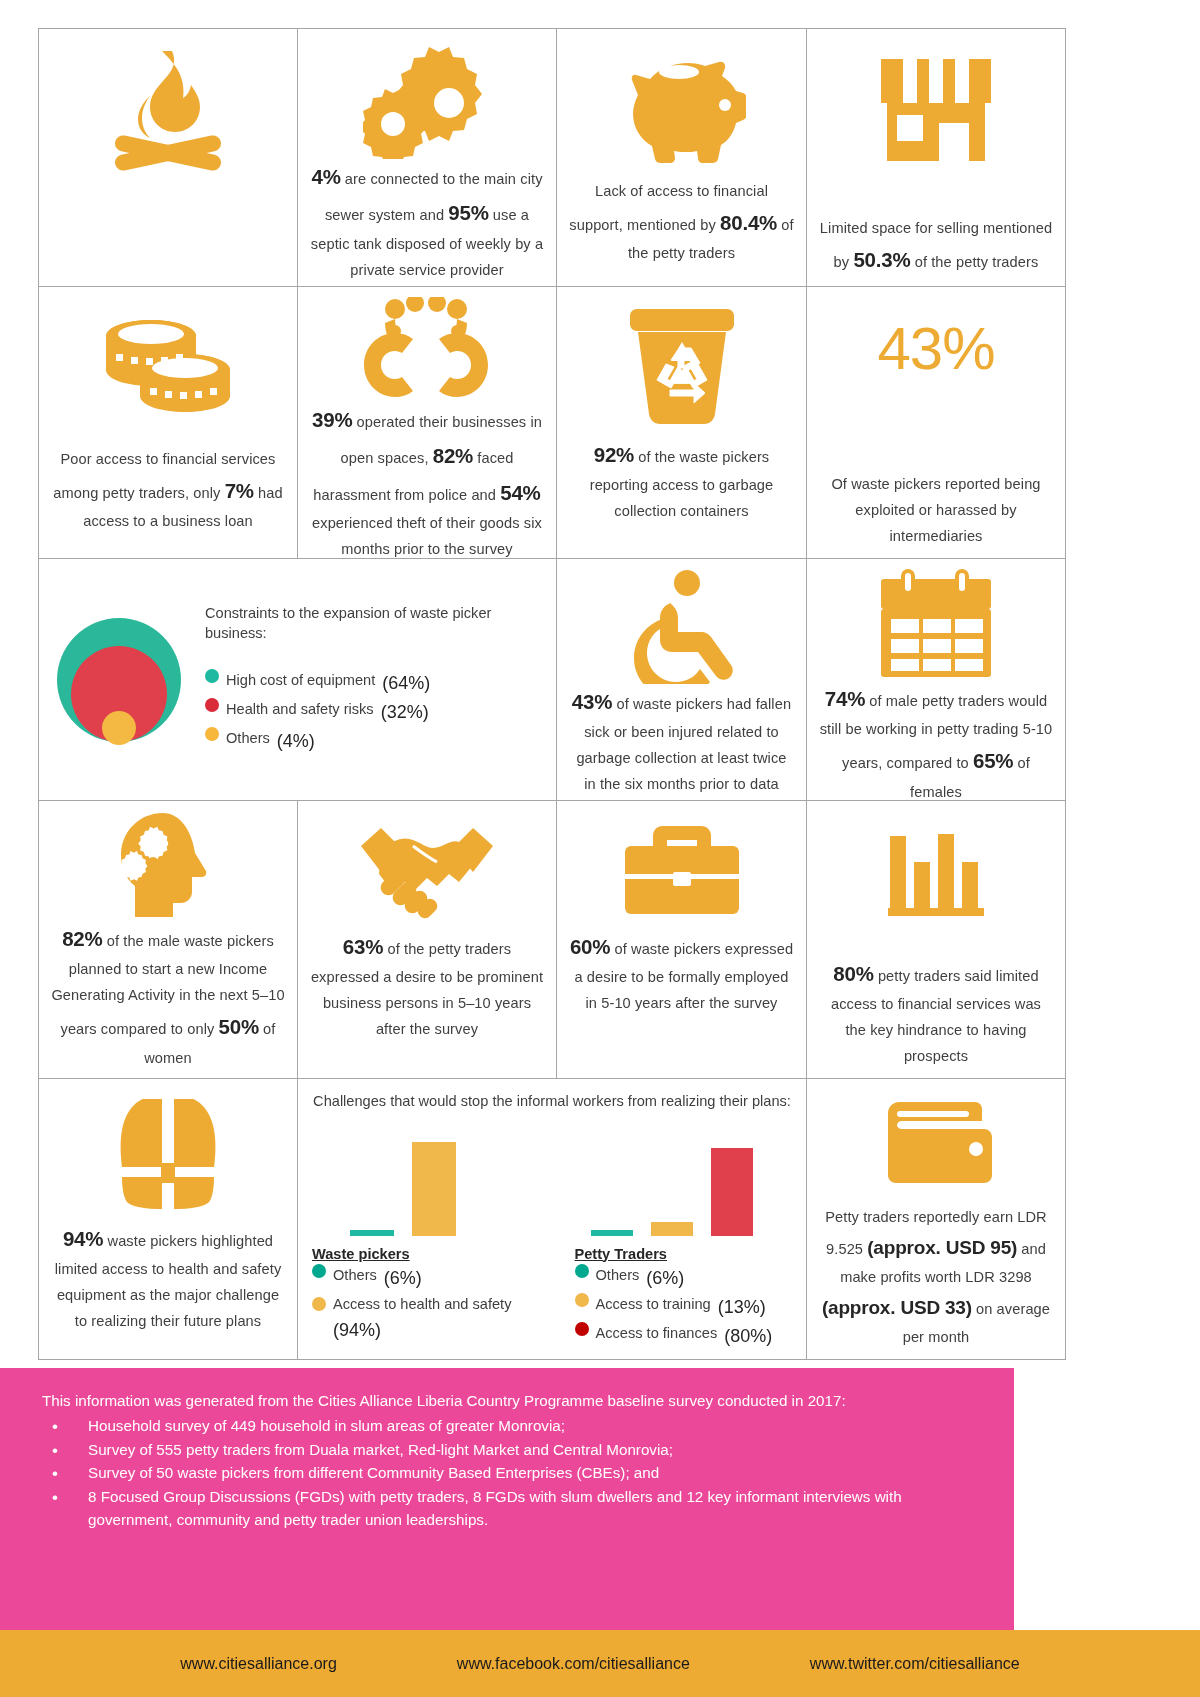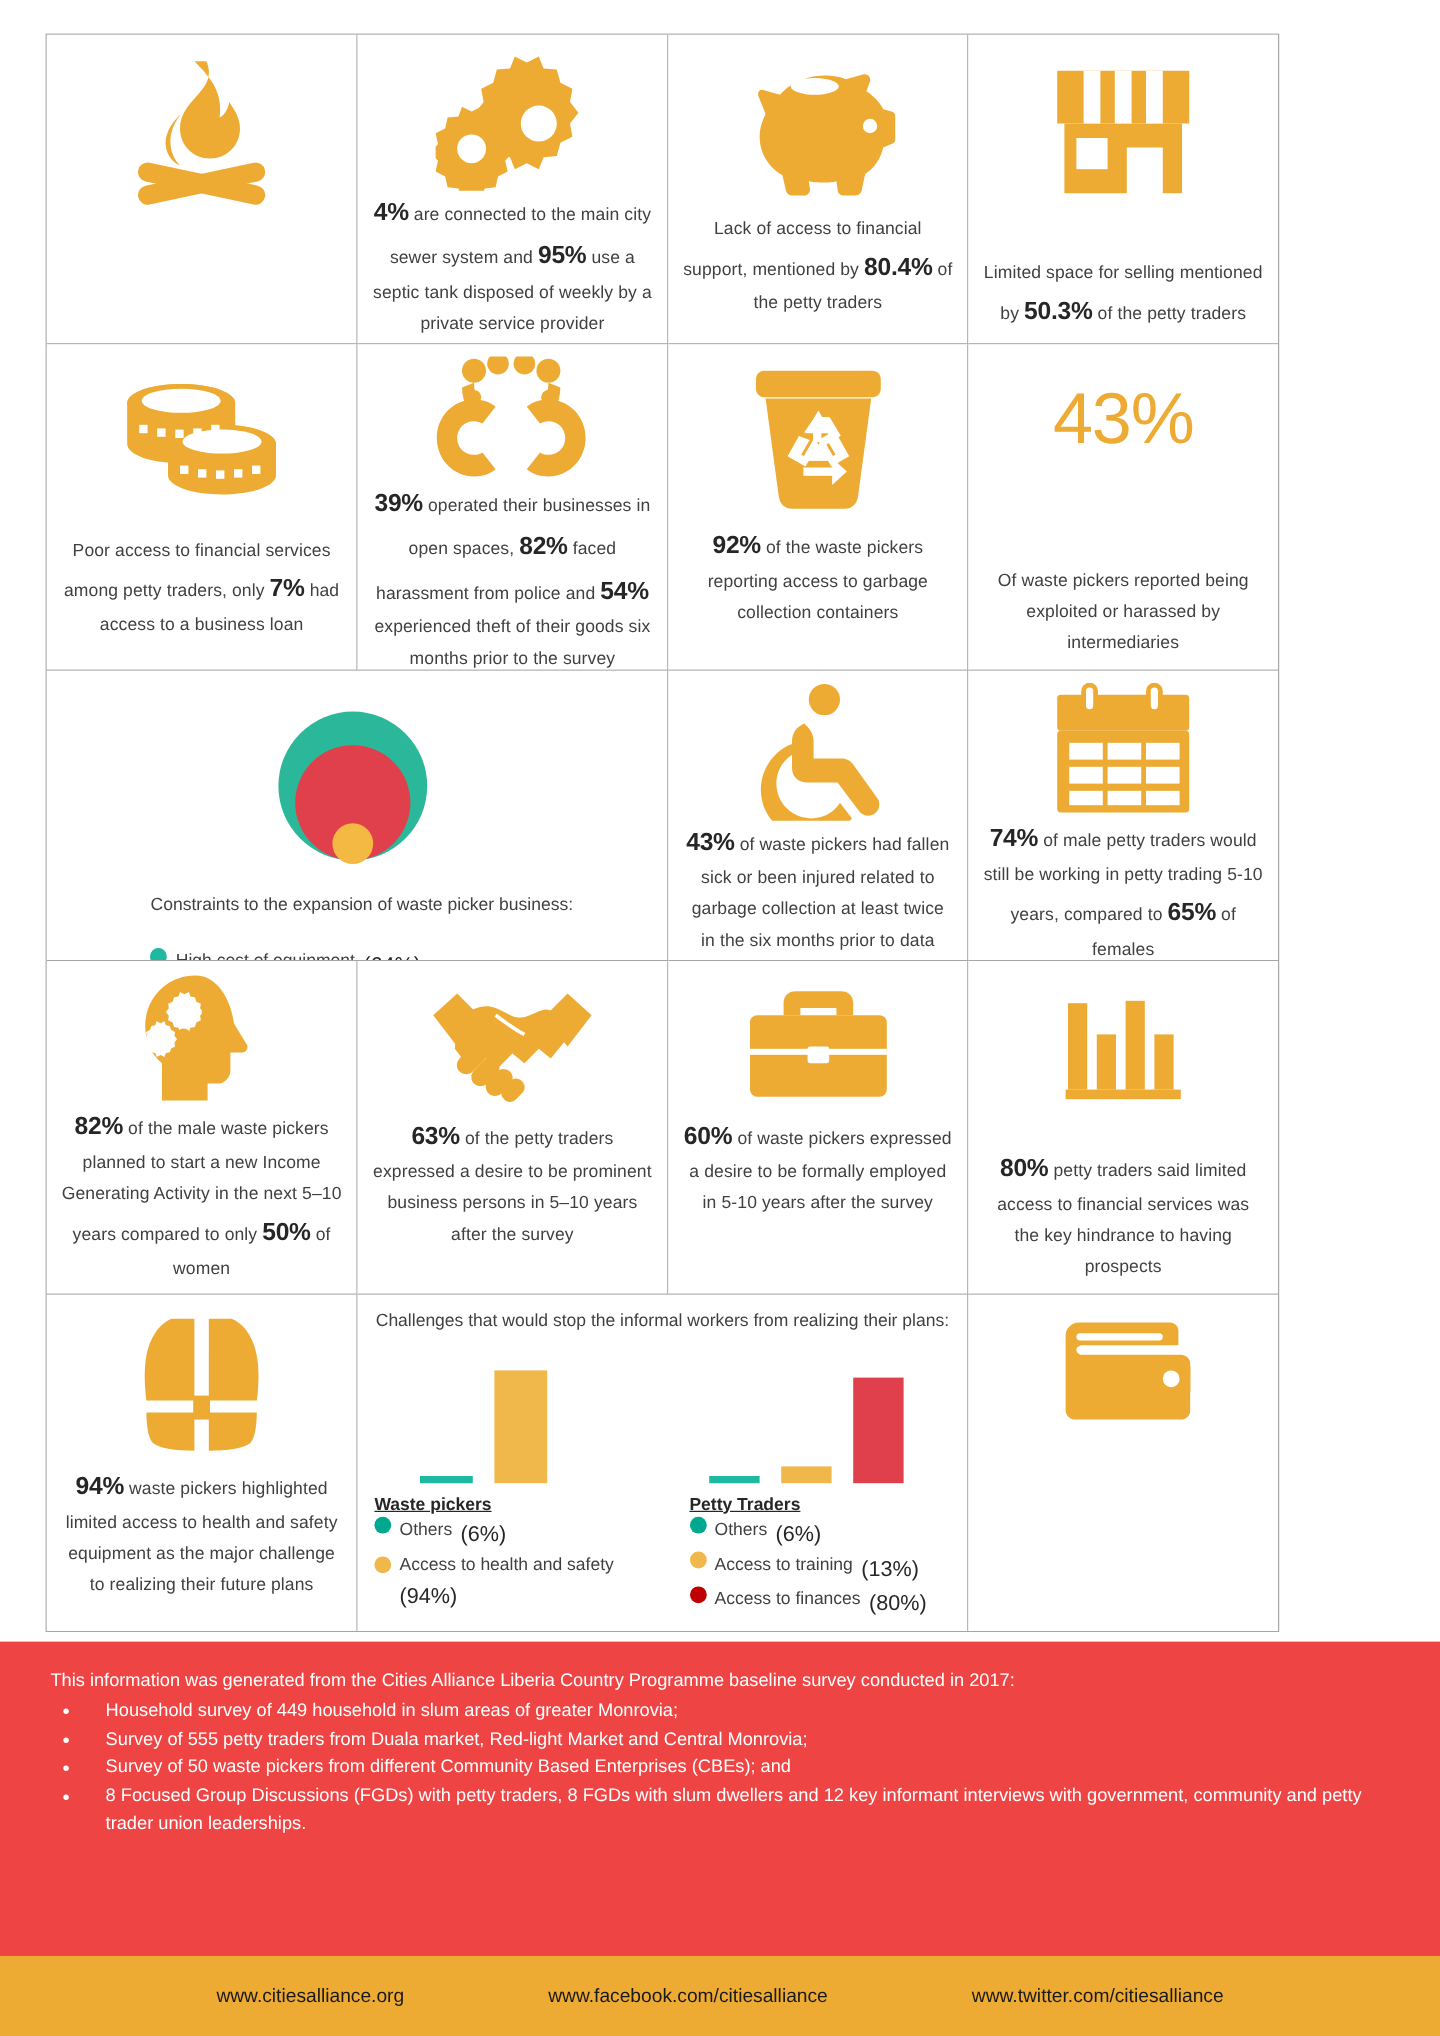--- a/index.html
+++ b/index.html
@@ -51,21 +51,21 @@
   b.num {
     font-weight: bold;
     font-size: 20.5px;
     color: #262626;
     letter-spacing: -0.2px;
   }
   b.num.sm { font-size: 19px; }
 
   
   .cell-bubble {
-    flex-direction: column;
+    flex-direction: row;
     align-items: center;
     justify-content: flex-start;
     padding: 8px 8px 8px 10px;
   }
   .bubble-svg { flex: 0 0 150px; }
   .bubble-legend { flex: 1; padding-left: 6px; }
   .bubble-title {
     font-size: 14.6px; line-height: 1.38; color: #3f3f3f;
     margin-bottom: 26px;
   }
@@ -98,22 +98,22 @@
   .bar.thin { width: 42px; }
   .legend-block { flex: 1; padding-top: 10px; }
   .legend-head {
     font-size: 14.6px; font-weight: bold; color: #262626;
     text-decoration: underline; margin-bottom: 2px;
   }
   .legends-row { display: flex; gap: 45px; }
 
   
   .footer-dark {
-    position: absolute; left: 0; top: 1368px; width: 1200px; height: 262px;
-    background: #ef4444; color: #ffffff;
+    position: absolute; left: 0; top: 1368px; width: 1014px; height: 262px;
+    background: #ec4899; color: #ffffff;
     padding: 22px 42px 0 42px;
   }
   .f-lead { font-size: 15.2px; line-height: 1.5; }
   .f-list { list-style: none; margin-top: 2px; }
   .f-list li {
     font-size: 15.2px; line-height: 1.5;
     position: relative; padding-left: 46px; margin-bottom: 1px;
   }
   .f-list li::before {
     content: "\2022"; position: absolute; left: 10px; top: -1px; font-size: 17px;
@@ -472,20 +472,21 @@
       <div class="icon-wrap" style="height:116px">
         <svg width="112" height="92" viewBox="0 0 112 92">
           <g fill="#eeab33">
             <path d="M8 12c0-6 5-11 11-11h76c4 0 7 3 7 7v12H22c-3 0-5 2-5 4s2 4 5 4h82c4 0 8 3 8 8v38c0 5-4 8-8 8H16c-5 0-8-4-8-8z"></path>
             <path d="M20 10h66c2 0 3 1 3 3s-1 3-3 3H20c-2 0-3-1-3-3s1-3 3-3z" fill="#fff"></path>
             <path d="M98 36h12c2 0 3 2 3 4v16c0 2-1 4-3 4H98z"></path>
             <circle cx="96" cy="48" r="7" fill="#fff"></circle>
           </g>
         </svg>
       </div>
+      <div class="txt">Petty traders reportedly earn LDR 9.525 <b class="num sm">(approx. USD 95)</b> and make profits worth LDR 3298 <b class="num sm">(approx. USD 33)</b> on average per month</div>
     </div>
 
   </div>
 
   <div class="footer-dark">
     <div class="f-lead">This information was generated from the Cities Alliance Liberia Country Programme baseline survey conducted in 2017:</div>
     <ul class="f-list">
       <li>Household survey of 449 household in slum areas of greater Monrovia;</li>
       <li>Survey of 555 petty traders from Duala market, Red-light Market and Central Monrovia;</li>
       <li>Survey of 50 waste pickers from different Community Based Enterprises (CBEs); and</li>

